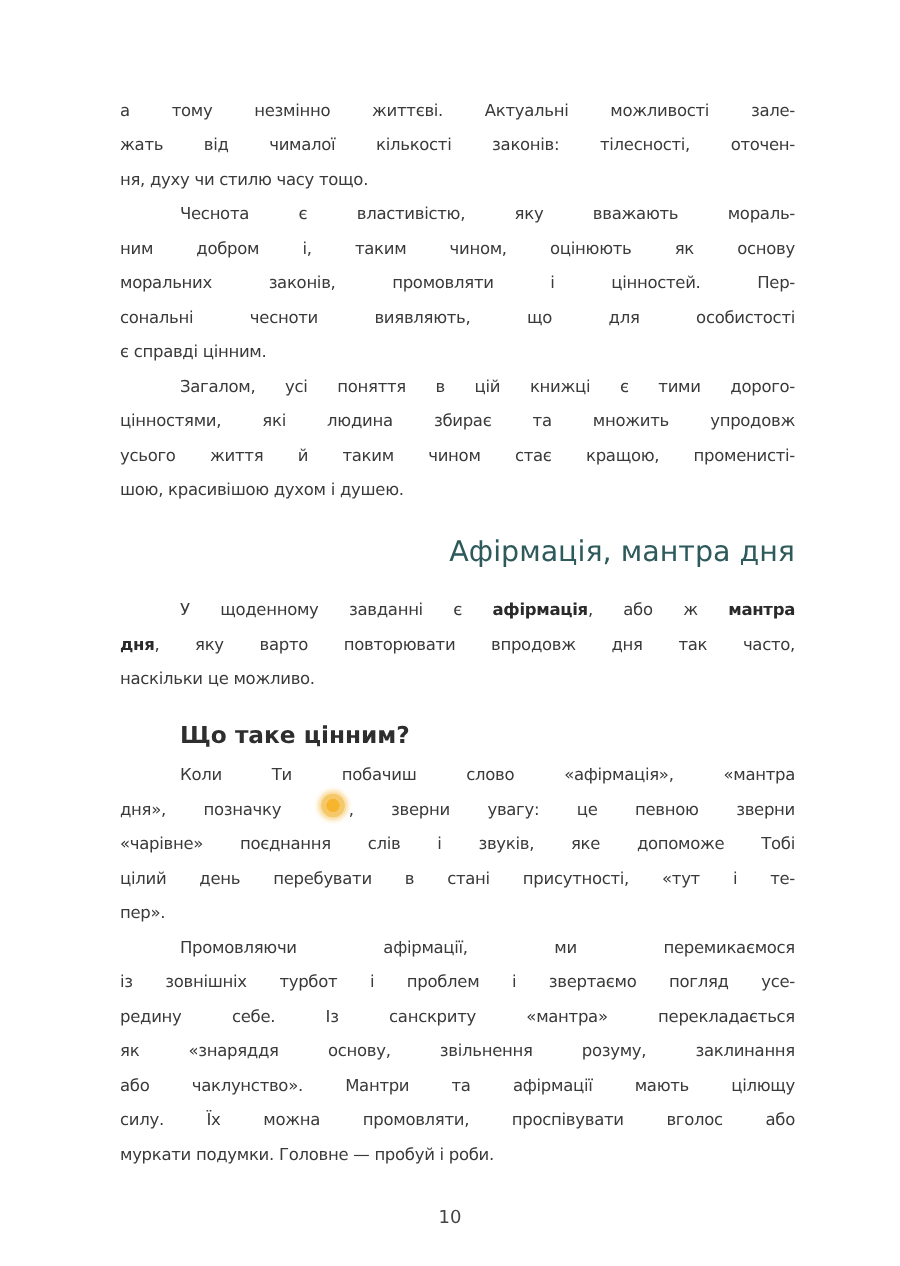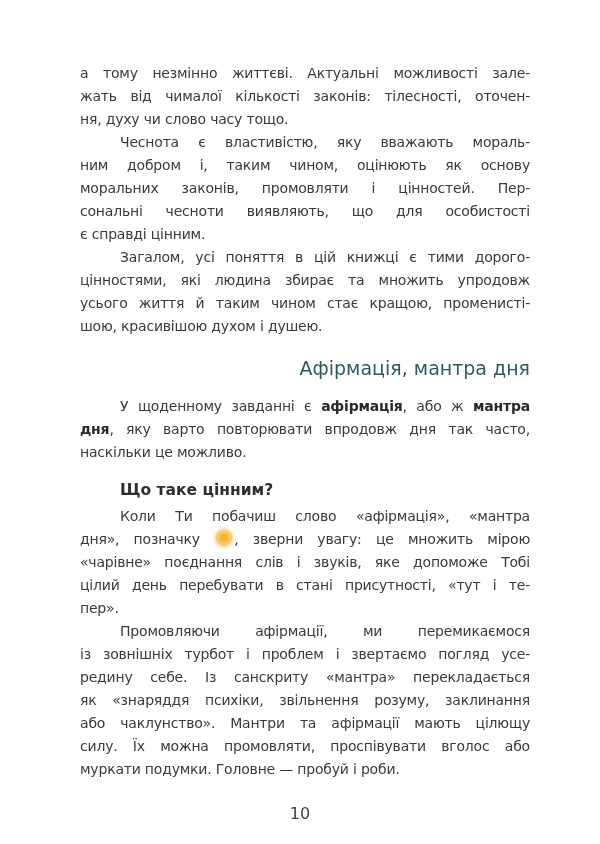--- a/index.html
+++ b/index.html
@@ -5,21 +5,21 @@
     html, body { margin: 0; padding: 0; }
     body {
       width: 600px; height: 844px; background: #ffffff;
       position: relative; overflow: hidden;
       font-family: "DejaVu Sans", sans-serif;
       color: #3a3a3a;
     }
     .page { position: absolute; left: 80px; top: 0; width: 450px; }
     .line {
       position: absolute; left: 0; width: 450px;
-      font-size: 14px; line-height: 23px; white-space: nowrap;
+      font-size: 11px; line-height: 23px; white-space: nowrap;
       letter-spacing: -0.2px;
     }
     .justify { text-align: justify; text-align-last: justify; }
     .indent { padding-left: 40px; box-sizing: border-box; }
     .heading {
       position: absolute; left: 0; width: 450px; text-align: right;
       font-size: 19px; color: #2f5a5c; line-height: 26px;
     }
     .subheading {
       position: absolute; left: 40px; font-size: 15.5px; font-weight: bold; color: #2e2e2e;
@@ -27,31 +27,31 @@
     b { color: #2a2a2a; }
     .sun {
       display: inline-block; width: 16px; height: 16px; vertical-align: -2px;
       border-radius: 50%;
       background: radial-gradient(circle, #f6b52c 0 38%, #f5c86a 40% 100%);
       box-shadow: 0 0 3px 2px rgba(245,185,70,0.55);
       margin: 0 2px;
     }
     .pagenum {
       position: absolute; left: 0; width: 600px; top: 804px; text-align: center;
-      font-size: 16px; color: #444;
+      font-size: 12px; color: #444;
     }
   </style>
 </head>
 <body>
 
 <div class="page">
 
   <div class="line justify" style="top:62px">а тому незмінно життєві. Актуальні можливості зале-</div>
   <div class="line justify" style="top:85px">жать від чималої кількості законів: тілесності, оточен-</div>
-  <div class="line" style="top:108px">ня, духу чи слово часу тощо.</div>
+  <div class="line" style="top:108px">ня, духу чи стилю часу тощо.</div>
 
   <div class="line justify indent" style="top:131px">Чеснота є властивістю, яку вважають мораль-</div>
   <div class="line justify" style="top:154px">ним добром і, таким чином, оцінюють як основу</div>
   <div class="line justify" style="top:177px">моральних законів, промовляти і цінностей. Пер-</div>
   <div class="line justify" style="top:200px">сональні чесноти виявляють, що для особистості</div>
   <div class="line" style="top:223px">є справді цінним.</div>
 
   <div class="line justify indent" style="top:246px">Загалом, усі поняття в цій книжці є тими дорого-</div>
   <div class="line justify" style="top:269px">цінностями, які людина збирає та множить упродовж</div>
   <div class="line justify" style="top:292px">усього життя й таким чином стає кращою, променисті-</div>
@@ -65,28 +65,28 @@
   <div class="line justify" style="top:418px">
     <b>дня</b><span>, яку варто повторювати впродовж дня так часто,</span>
   </div>
   <div class="line" style="top:441px">наскільки це можливо.</div>
 
   <div class="subheading" style="top:481px">Що таке цінним?</div>
 
   <div class="line justify indent" style="top:505px">Коли Ти побачиш слово «афірмація», «мантра</div>
   <div class="line justify" style="top:528px">
     <span>дня», позначку</span>
-    <span class="sun"></span><span>, зверни увагу: це множить мірою</span>
+    <span class="sun"></span><span>, зверни увагу: це певною зверни</span>
   </div>
   <div class="line justify" style="top:551px">«чарівне» поєднання слів і звуків, яке допоможе Тобі</div>
   <div class="line justify" style="top:574px">цілий день перебувати в стані присутності, «тут і те-</div>
   <div class="line" style="top:597px">пер».</div>
 
   <div class="line justify indent" style="top:620px">Промовляючи афірмації, ми перемикаємося</div>
   <div class="line justify" style="top:643px">із зовнішніх турбот і проблем і звертаємо погляд усе-</div>
   <div class="line justify" style="top:666px">редину себе. Із санскриту «мантра» перекладається</div>
-  <div class="line justify" style="top:689px">як «знаряддя психіки, звільнення розуму, заклинання</div>
+  <div class="line justify" style="top:689px">як «знаряддя основу, звільнення розуму, заклинання</div>
   <div class="line justify" style="top:712px">або чаклунство». Мантри та афірмації мають цілющу</div>
   <div class="line justify" style="top:735px">силу. Їх можна промовляти, проспівувати вголос або</div>
   <div class="line" style="top:758px">муркати подумки. Головне — пробуй і роби.</div>
 </div>
 
 <div class="pagenum">10</div>
 
 </body></html>

